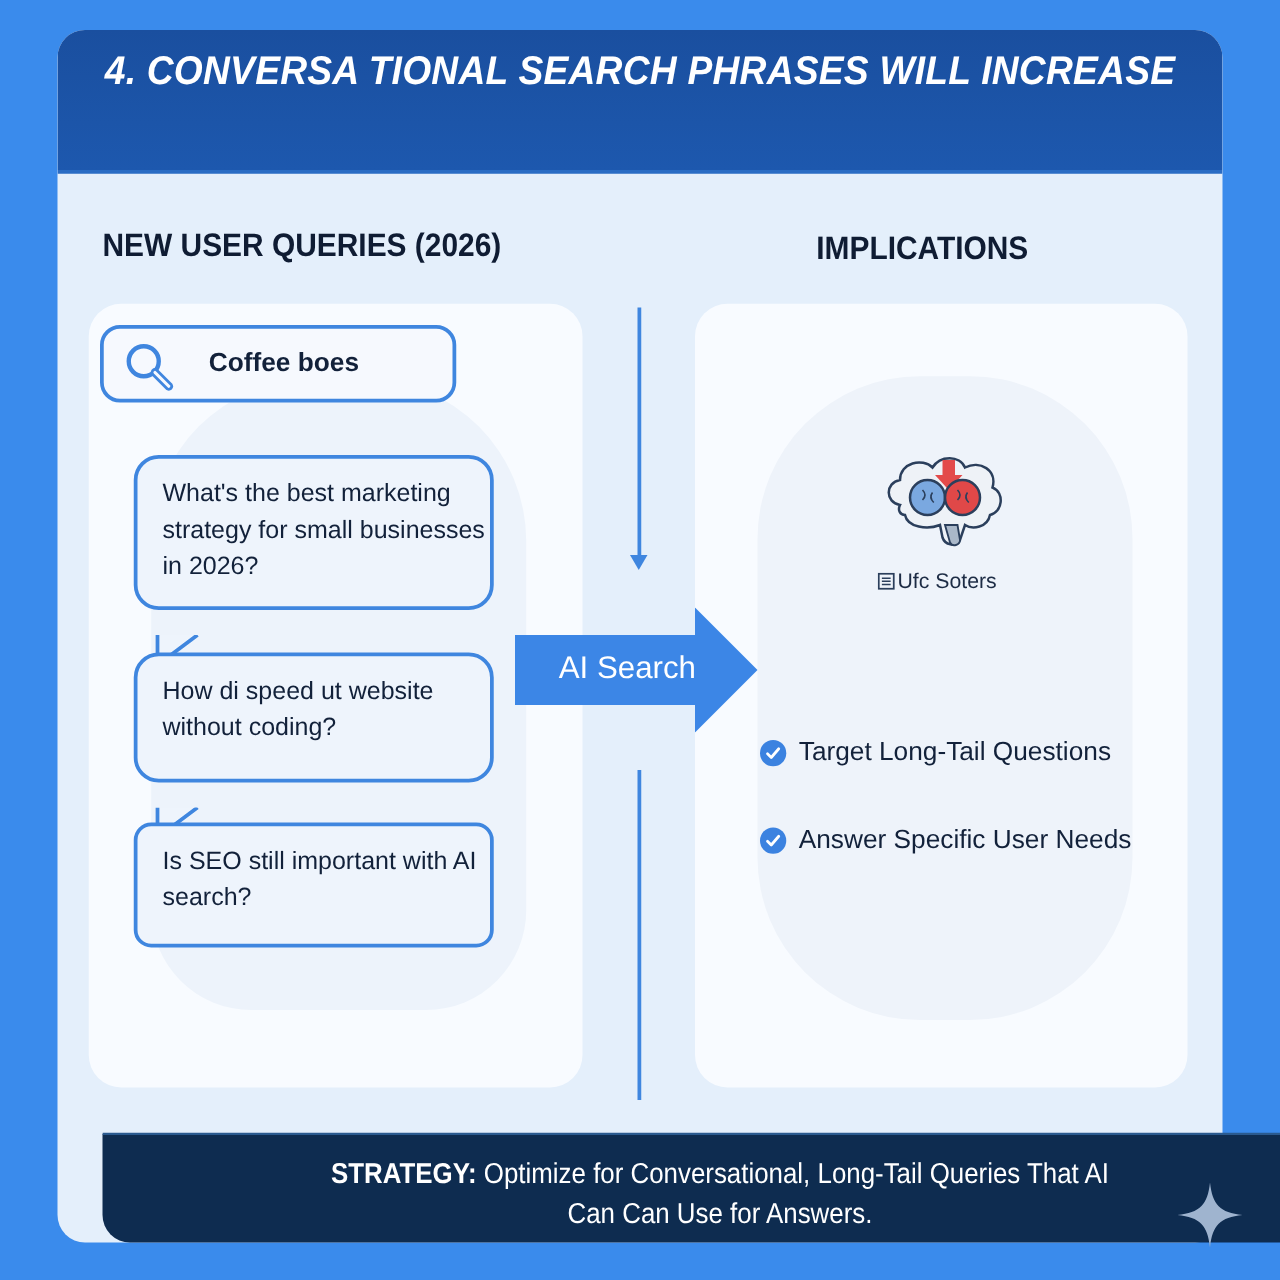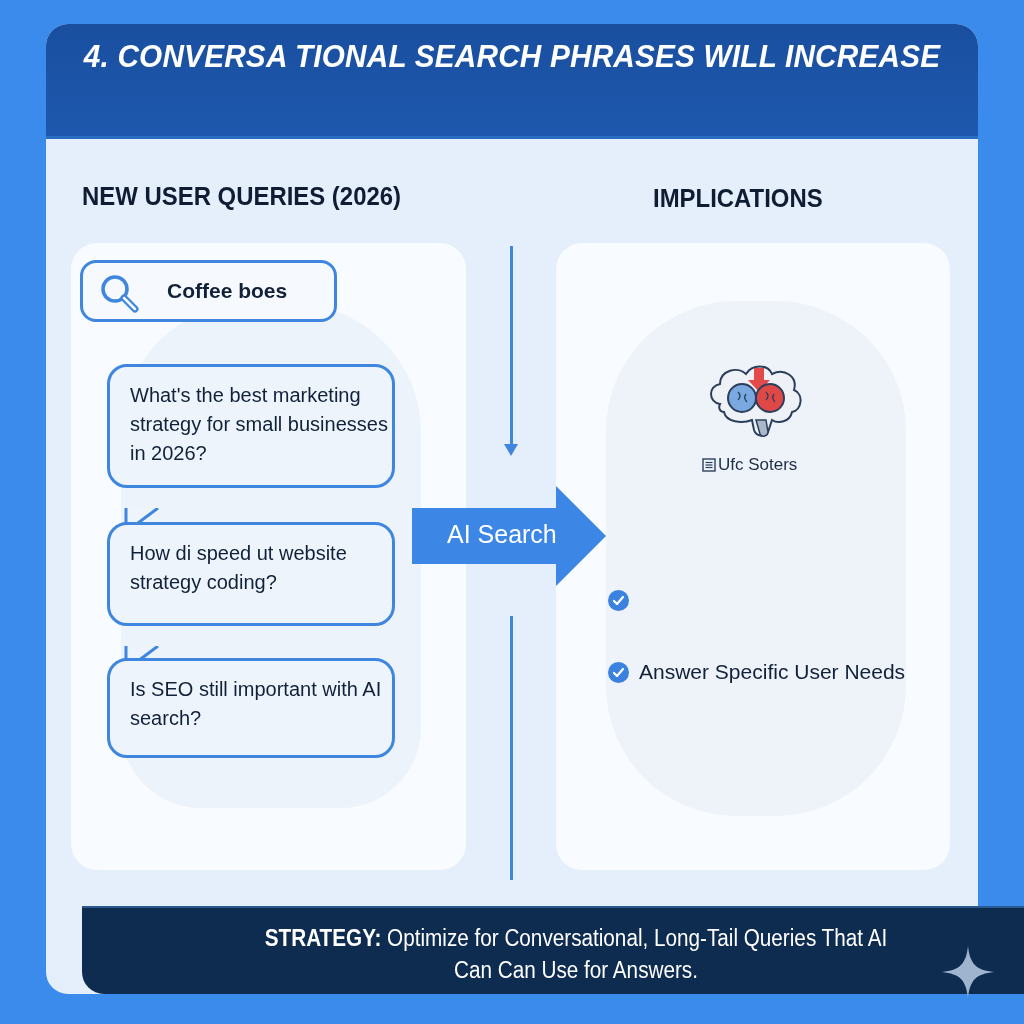--- a/index.html
+++ b/index.html
@@ -14,28 +14,28 @@
   .col-heading { position: absolute; color: #0f1c33; font-weight: 700; font-size: 26px; transform: scaleX(0.92); transform-origin: left; }
   .h-left { left: 36px; top: 157px; }
   .h-right { left: 607px; top: 159px; }
 
   .panel { position: absolute; top: 219px; background: #f8fbff; border-radius: 26px; }
   .panel-left { left: 25px; width: 395px; height: 627px; }
   .panel-right { left: 510px; width: 394px; height: 627px; }
   .inner-blob-left { position: absolute; left: 50px; top: 60px; width: 300px; height: 505px; border-radius: 130px 130px 80px 80px; background: #edf3fb; }
   .inner-blob-right { position: absolute; left: 50px; top: 58px; width: 300px; height: 515px; border-radius: 130px; background: #eef3fa; }
 
-  .searchbar { position: absolute; left: 80px; top: 260px; width: 257px; height: 62px; border: 3px solid #3f86df; border-radius: 16px; background: #f6f9fe; display: flex; align-items: center; }
+  .searchbar { position: absolute; left: 80px; top: 260px; width: 285px; height: 62px; border: 3px solid #3f86df; border-radius: 16px; background: #f6f9fe; display: flex; align-items: center; }
   .searchbar .mag { position: absolute; left: 14px; top: 8px; }
   .searchbar .q { position: absolute; left: 84px; top: 16px; font-size: 21px; font-weight: 700; color: #12213a; }
 
   .bubble { position: absolute; left: 61px; width: 288px; border: 3px solid #3f86df; border-radius: 20px; background: #eef4fc; color: #12213a; font-size: 20px; line-height: 29px; padding: 14px 0 0 20px; }
   .b1 { top: 364px; height: 124px; }
   .b2 { top: 522px; height: 104px; }
-  .b3 { top: 658px; height: 100px; }
+  .b3 { top: 658px; height: 100px; border-radius: 14px; }
   .tail { position: absolute; }
 
   .vline { position: absolute; left: 464px; width: 3px; background: #3f86df; }
   .vline.top { top: 222px; height: 200px; }
   .vline.bot { top: 592px; height: 264px; }
   .varrow { position: absolute; left: 458px; top: 420px; width: 0; height: 0; border-left: 7px solid transparent; border-right: 7px solid transparent; border-top: 12px solid #3f86df; }
 
   .ai-arrow { position: absolute; left: 366px; top: 462px; }
   .ai-label { position: absolute; left: 390px; top: 498px; width: 130px; color: #fff; font-weight: 400; font-size: 25px; text-align: left; }
 
@@ -87,21 +87,21 @@
 
 <div class="bubble b1" style="left:107px;">
   <span>What's the best marketing strategy for small businesses in 2026?</span>
 </div>
 <svg class="tail" style="left:124px;top:508px;" width="40" height="26" viewBox="0 0 40 26">
   <polygon points="2,0 34,0 2,24" fill="#eef4fc"></polygon>
   <polyline points="2,0 2,24 34,0" fill="none" stroke="#3f86df" stroke-width="3"></polyline>
 </svg>
 
 <div class="bubble b2" style="left:107px;">
-  <span>How di speed ut website strategy coding?</span>
+  <span>How di speed ut website without coding?</span>
 </div>
 <svg class="tail" style="left:124px;top:646px;" width="40" height="26" viewBox="0 0 40 26">
   <polygon points="2,0 34,0 2,24" fill="#eef4fc"></polygon>
   <polyline points="2,0 2,24 34,0" fill="none" stroke="#3f86df" stroke-width="3"></polyline>
 </svg>
 
 <div class="bubble b3" style="left:107px;">
   <span>Is SEO still important with AI search?</span>
 </div>
 
@@ -129,20 +129,21 @@
   </svg>
   <span>Ufc Soters</span>
 </div>
 
 <div class="imp-item imp-1" style="left:608px;">
   <span class="check">
     <svg width="13" height="13" viewBox="0 0 13 13">
         <polyline points="2,7 5,10 11,3" fill="none" stroke="#fff" stroke-width="2.2" stroke-linecap="round" stroke-linejoin="round"></polyline>
       </svg>
   </span>
+  <span>Target Long-Tail Questions</span>
 </div>
 <div class="imp-item imp-2" style="left:608px;">
   <span class="check">
     <svg width="13" height="13" viewBox="0 0 13 13">
         <polyline points="2,7 5,10 11,3" fill="none" stroke="#fff" stroke-width="2.2" stroke-linecap="round" stroke-linejoin="round"></polyline>
       </svg>
   </span>
   <span>Answer Specific User Needs</span>
 </div>
 

